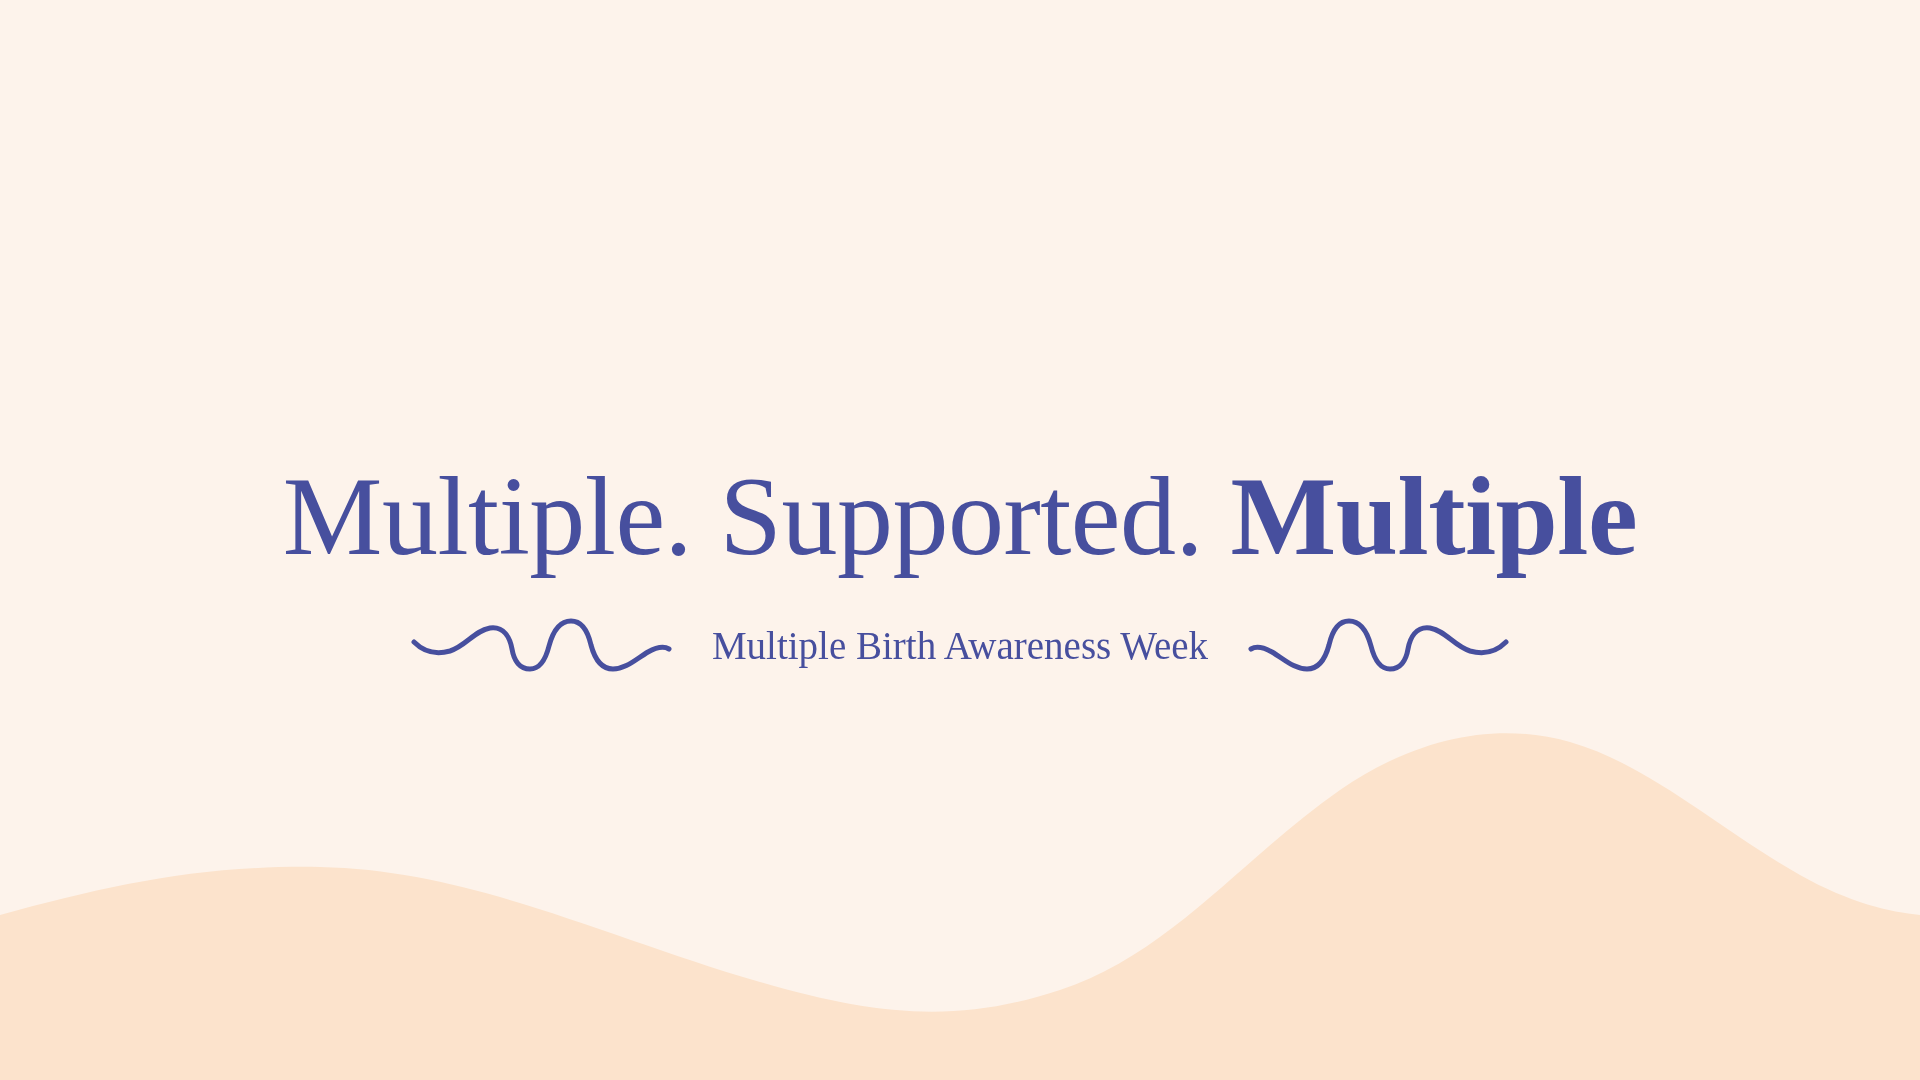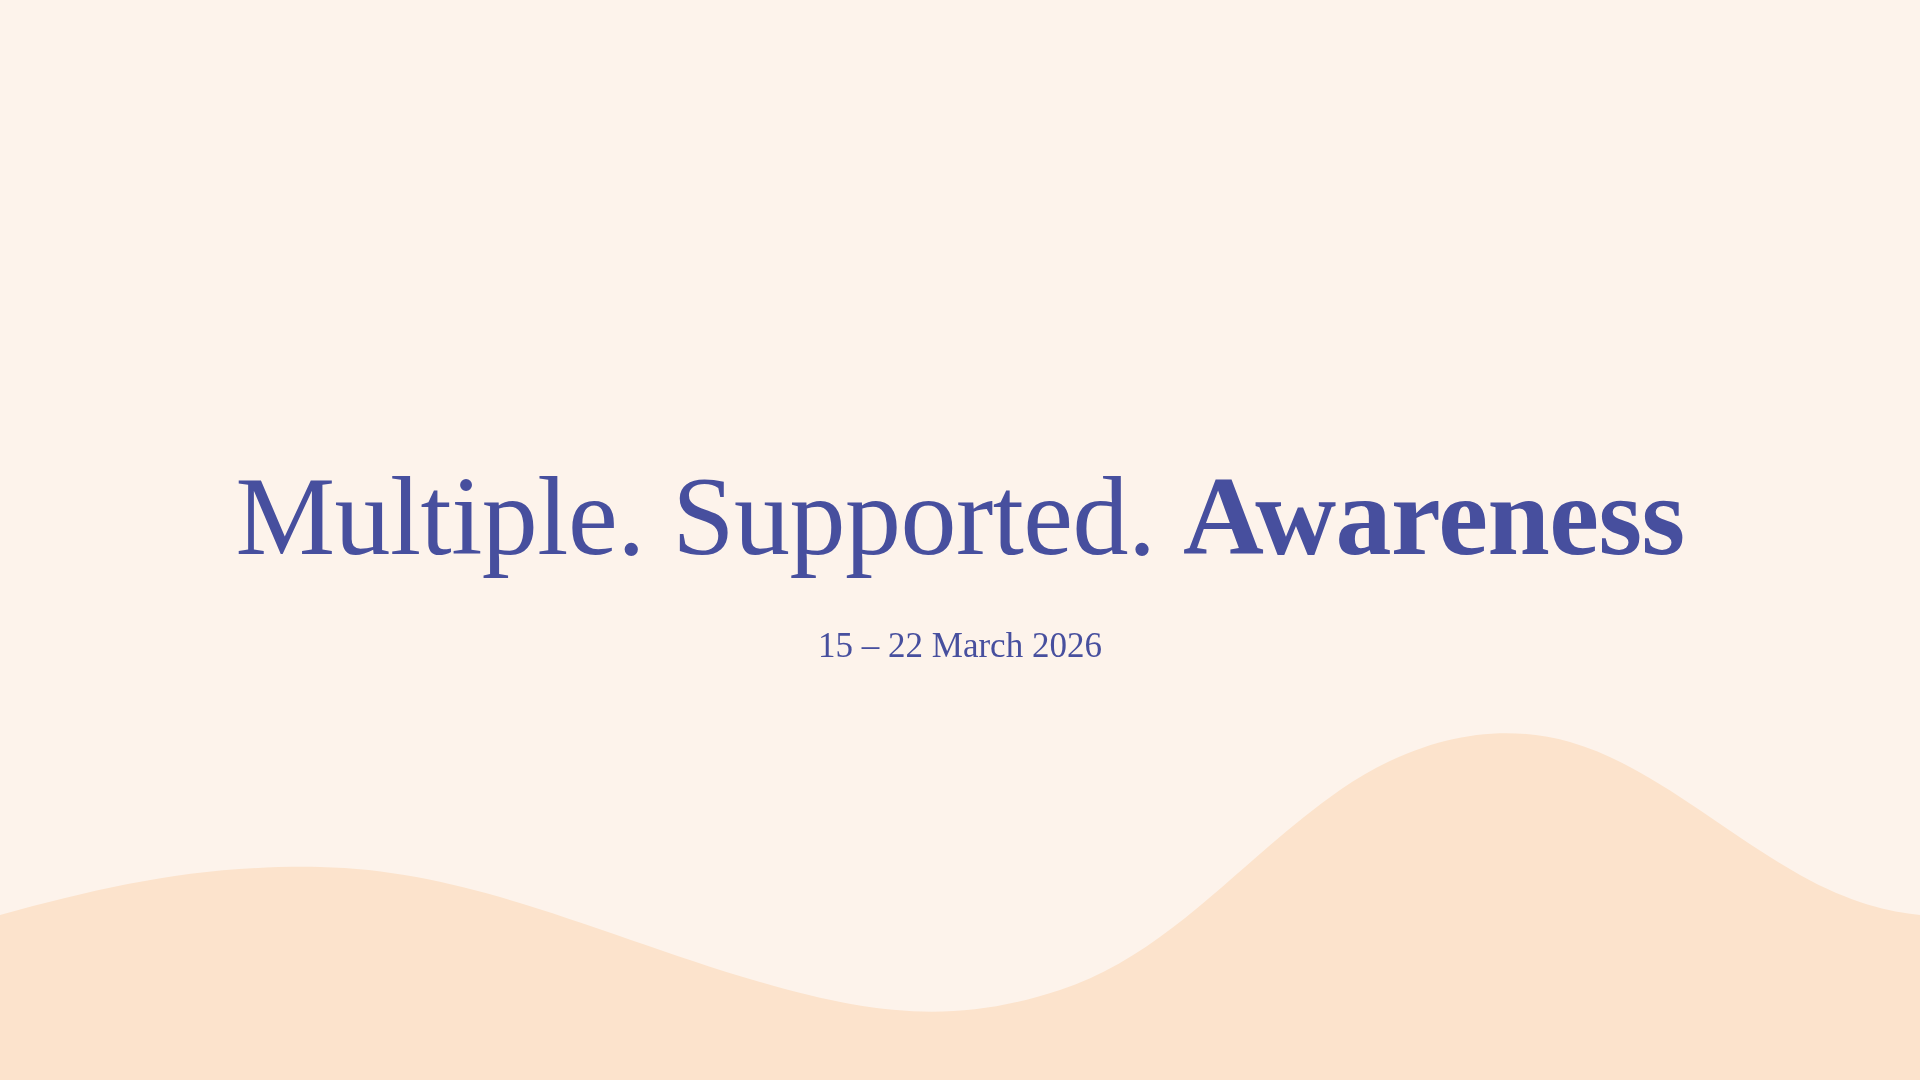--- a/index.html
+++ b/index.html
@@ -105,22 +105,54 @@
              C 880,357 960,363 1060,330
              C 1170,294 1240,200 1340,130
              C 1420,75 1500,62 1570,82
              C 1650,105 1720,170 1800,215
              C 1850,243 1890,252 1920,255
              L 1920,420 L 0,420 Z" fill="#FCE3CC"></path>
   </svg>
 
   <div id="content">
 
-    <h1 id="headline"><span class="hl-regular">Multiple. Supported. </span><span class="hl-emph">Awareness</span></h1>
+    <h1 id="headline"><span class="hl-regular">Multiple. Supported. </span><span class="hl-emph">Multiple</span></h1>
 
     <div id="subtitle-block">
 
+      <div id="subtitle-row">
 
-      <div id="date-text">15 – 22 March 2026</div>
+        <svg class="squiggle left" width="262" height="60" viewBox="0 0 262 60" aria-hidden="true">
+          <path d="M4,27
+                   C 14,37 26,40 40,36
+                   C 56,31 64,16 80,13
+                   C 94,11 100,23 102,34
+                   C 104,46 110,54 120,54
+                   C 131,54 136,43 139,31
+                   C 143,16 150,6 161,6
+                   C 172,6 178,17 181,30
+                   C 185,45 192,54 203,54
+                   C 216,54 226,44 238,37
+                   C 247,32 254,31 259,34" fill="none" stroke="#474F9E" stroke-width="5" stroke-linecap="round" stroke-linejoin="round"></path>
+        </svg>
+
+        <div id="subtitle-text">Multiple Birth Awareness Week</div>
+
+        <svg class="squiggle right" width="262" height="60" viewBox="0 0 262 60" aria-hidden="true">
+          <path d="M4,27
+                   C 14,37 26,40 40,36
+                   C 56,31 64,16 80,13
+                   C 94,11 100,23 102,34
+                   C 104,46 110,54 120,54
+                   C 131,54 136,43 139,31
+                   C 143,16 150,6 161,6
+                   C 172,6 178,17 181,30
+                   C 185,45 192,54 203,54
+                   C 216,54 226,44 238,37
+                   C 247,32 254,31 259,34" fill="none" stroke="#474F9E" stroke-width="5" stroke-linecap="round" stroke-linejoin="round"></path>
+        </svg>
+
+      </div>
+
 
     </div>
   </div>
 </div>
 
 </body></html>

